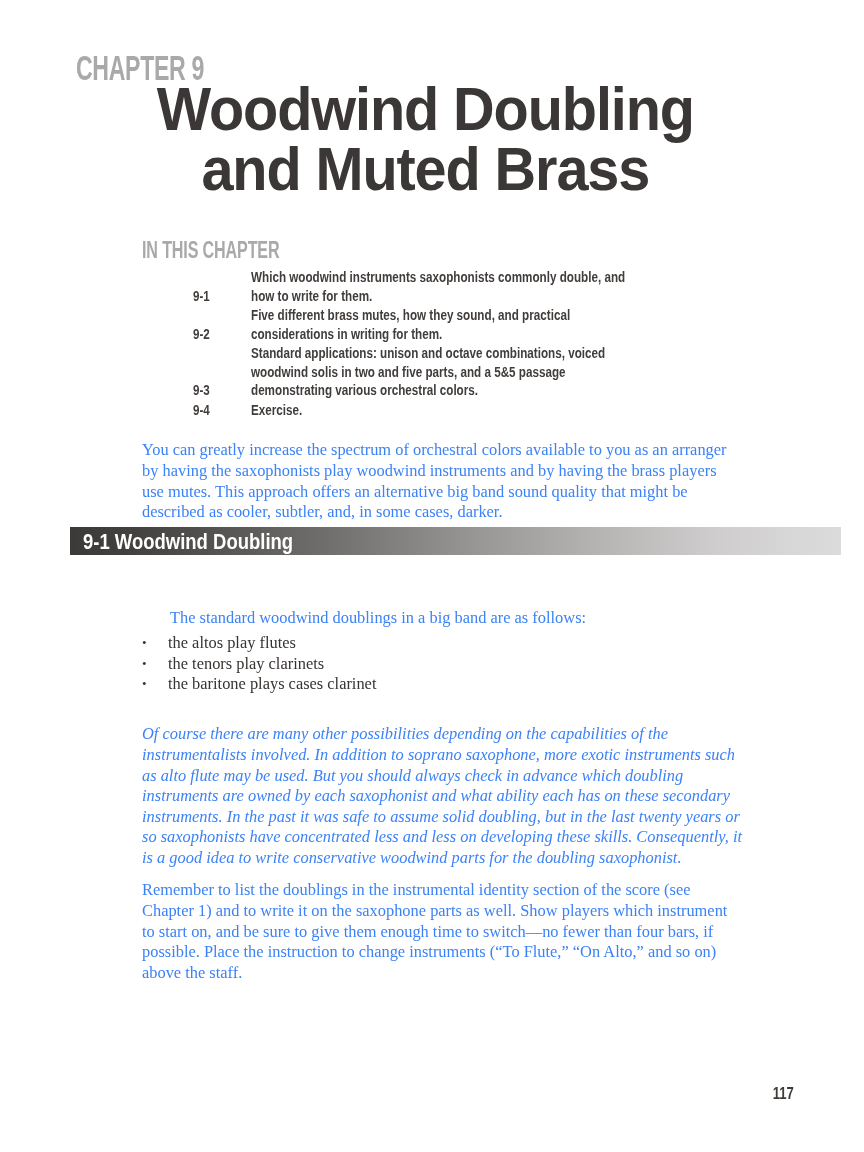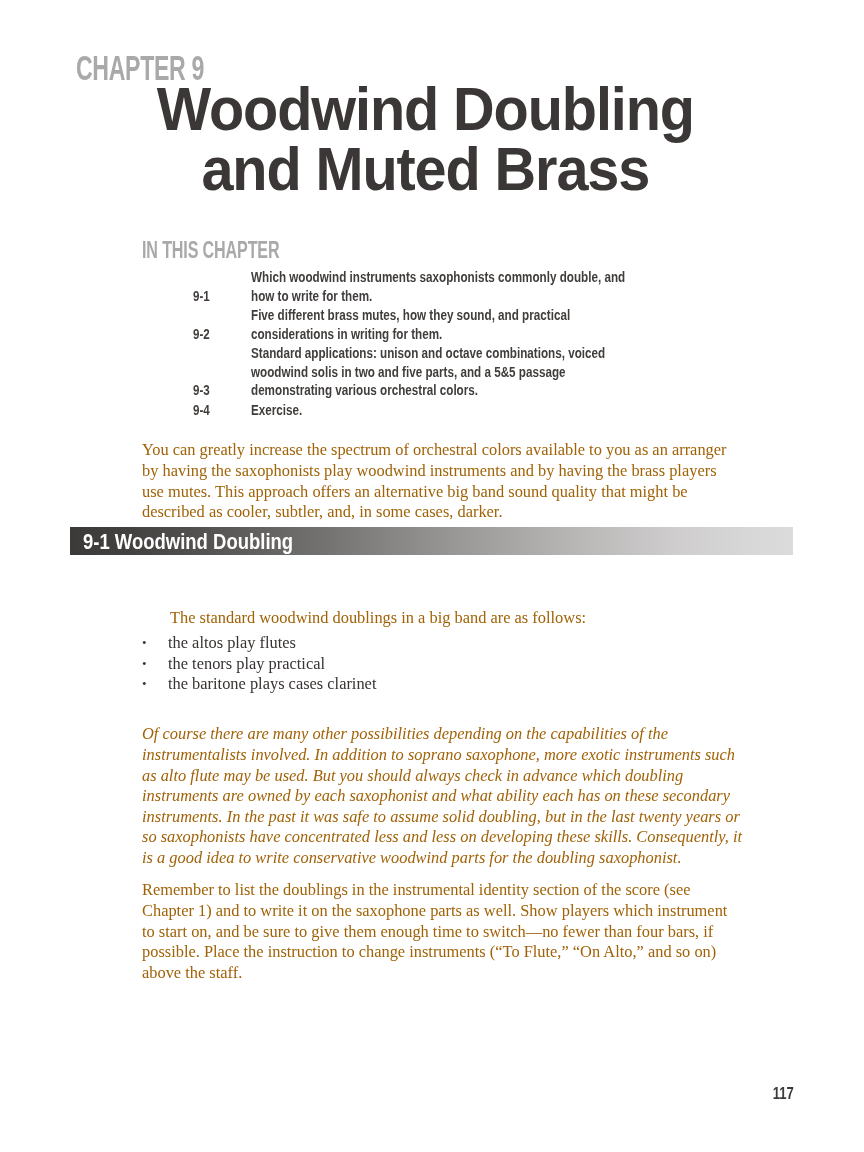--- a/index.html
+++ b/index.html
@@ -118,21 +118,21 @@
   }
 
   
   .body-block {
     position: absolute;
     left: 142px;
     width: 590px;
     font-family: "Liberation Serif", "DejaVu Serif", serif;
     font-size: 16.4px;
     line-height: 20.6px;
-    color: #a16207;
+    color: #3b82f6;
     text-align: left;
   }
   .intro-para  { top: 424px; width: 591px; }
   .para-lead   { top: 592px; margin-left: 28px; }
   .para-body   { top: 708px; width: 600px; font-style: italic; }
   .para-last   { top: 864px; width: 597px; }
 
   
   .bullets {
     position: absolute;
@@ -165,20 +165,21 @@
     background: linear-gradient(to right,
         #3c3a39 0%,
         #434140 8%,
         #575553 20%,
         #767473 36%,
         #999796 53%,
         #b9b7b6 70%,
         #cfcdcd 84%,
         #d9d8d8 95%,
         #dcdbdb 100%);
+    padding-left: 48px;
   }
   .section-bar-label {
     position: absolute;
     left: 13px;
     top: 2px;
     font-family: "Liberation Sans Narrow", "Liberation Sans", sans-serif;
     font-weight: bold;
     font-size: 22px;
     line-height: 25px;
     color: #ffffff;
@@ -245,21 +246,21 @@
 
   <p class="body-block para-lead">The standard woodwind doublings in a big band are as follows:</p>
 
   <div class="bullets">
     <div class="bullet-row">
       <span class="bullet-mark">•</span>
       <span class="bullet-text">the altos play flutes</span>
     </div>
     <div class="bullet-row">
       <span class="bullet-mark">•</span>
-      <span class="bullet-text">the tenors play practical</span>
+      <span class="bullet-text">the tenors play clarinets</span>
     </div>
     <div class="bullet-row">
       <span class="bullet-mark">•</span>
       <span class="bullet-text">the baritone plays cases clarinet</span>
     </div>
   </div>
 
   <p class="body-block para-body">Of course there are many other possibilities depending on the capabilities of the instrumentalists involved. In addition to soprano saxophone, more exotic instruments such as alto flute may be used. But you should always check in advance which doubling instruments are owned by each saxophonist and what ability each has on these secondary instruments. In the past it was safe to assume solid doubling, but in the last twenty years or so saxophonists have concentrated less and less on developing these skills. Consequently, it is a good idea to write conservative woodwind parts for the doubling saxophonist.</p>
 
   <p class="body-block para-last">Remember to list the doublings in the instrumental identity section of the score (see Chapter 1) and to write it on the saxophone parts as well. Show players which instrument to start on, and be sure to give them enough time to switch—no fewer than four bars, if possible. Place the instruction to change instruments (“To Flute,” “On Alto,” and so on) above the staff.</p>

